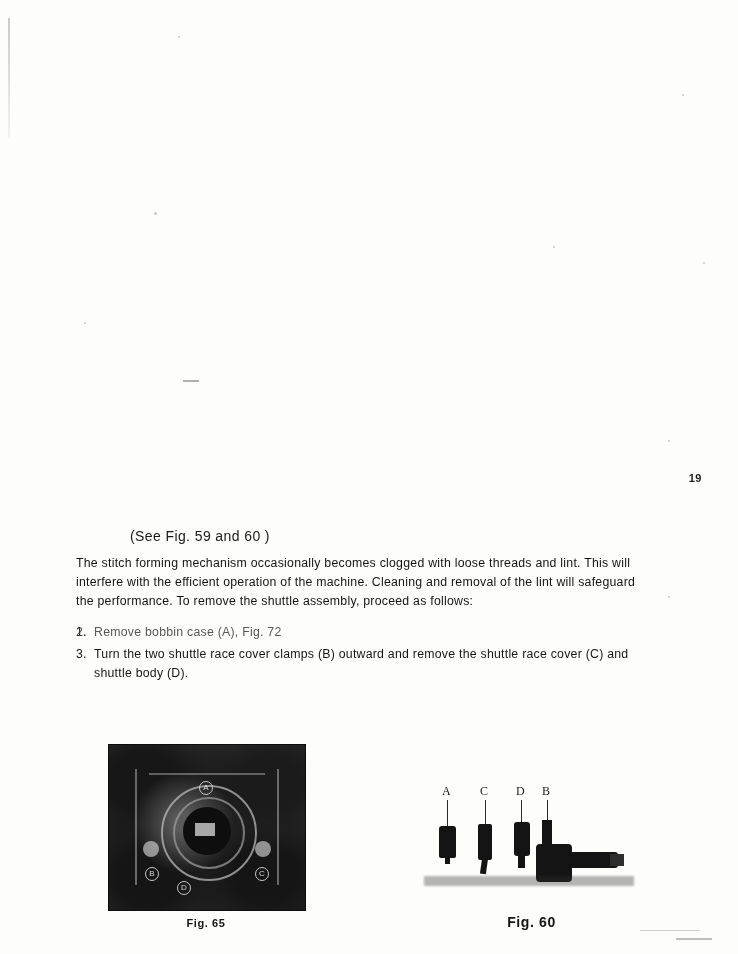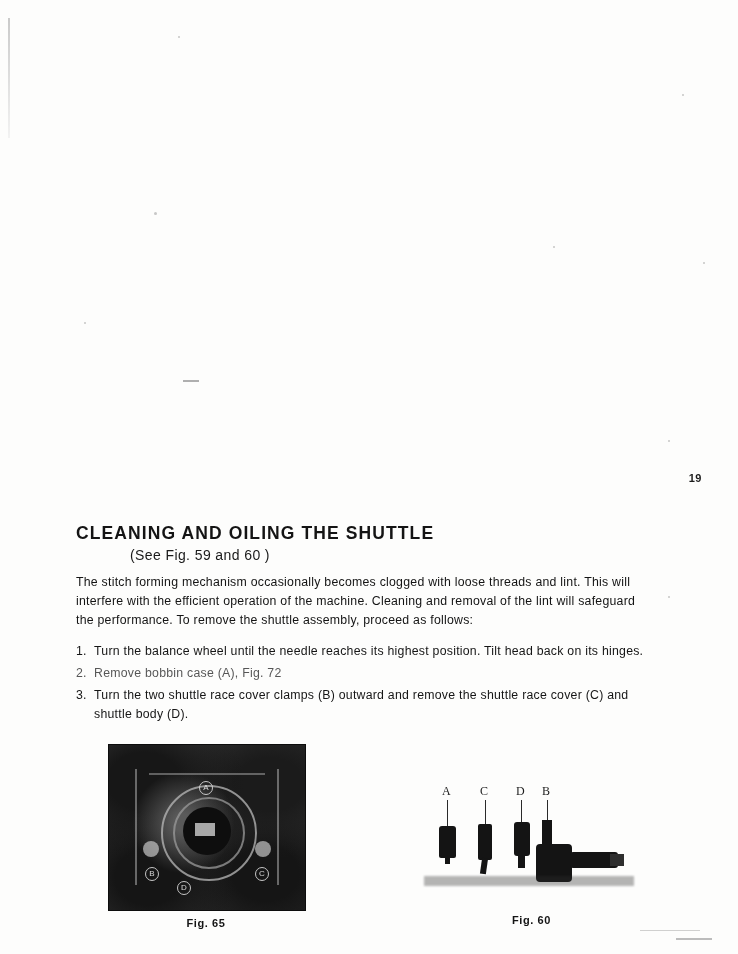--- a/index.html
+++ b/index.html
@@ -197,21 +197,21 @@
     font-family: "Liberation Serif", serif;
   }
   .leader {
     position: absolute;
     width: 1px;
     background: #2a2a2a;
   }
   .fig60-caption {
     margin-top: 10px;
     text-align: center;
-    font-size: 11px;
+    font-size: 14px;
     font-weight: bold;
     letter-spacing: .6px;
     color: #141414;
   }
   .smudge {
     position: absolute;
     background: #2f2f2f;
     opacity: .35;
     filter: blur(1px);
   }
@@ -231,28 +231,26 @@
   <div class="speck" style="left:84px; top:322px; width:2px; height:2px;"></div>
   <div class="speck" style="left:668px; top:440px; width:2px; height:2px;"></div>
   <div class="speck" style="left:668px; top:596px; width:2px; height:2px;"></div>
   <div class="hairline" style="left:183px; top:380px; width:16px; height:2px;"></div>
   <div class="hairline" style="left:640px; top:930px; width:60px; height:1px; opacity:.35;"></div>
   <div class="hairline" style="left:676px; top:938px; width:36px; height:2px; opacity:.5;"></div>
 
   <div class="page-number">19</div>
 
   <div class="content">
-    <h1 class="title">CLEANING AND OILING THE SHUTTLE</h1>
     <div class="subtitle">(See Fig. 59 and 60 )</div>
     <p class="body-text">The stitch forming mechanism occasionally becomes clogged with loose threads and lint. This will interfere with the efficient operation of the machine.   Cleaning and removal of the lint will safeguard the performance. To remove the shuttle assembly, proceed as follows:</p>
 
     <ol class="steps">
       <li>
         <span class="num">1.</span>
-        <span>Turn the balance wheel until the needle reaches its highest position. Tilt head back on its hinges.</span>
       </li>
       <li class="step-faded">
         <span class="num">2.</span>
         <span>Remove bobbin case (A), Fig. 72</span>
       </li>
       <li>
         <span class="num">3.</span>
         <span>Turn the two shuttle race cover clamps (B)   outward and remove the shuttle race cover (C) and shuttle body (D).</span>
       </li>
     </ol>

